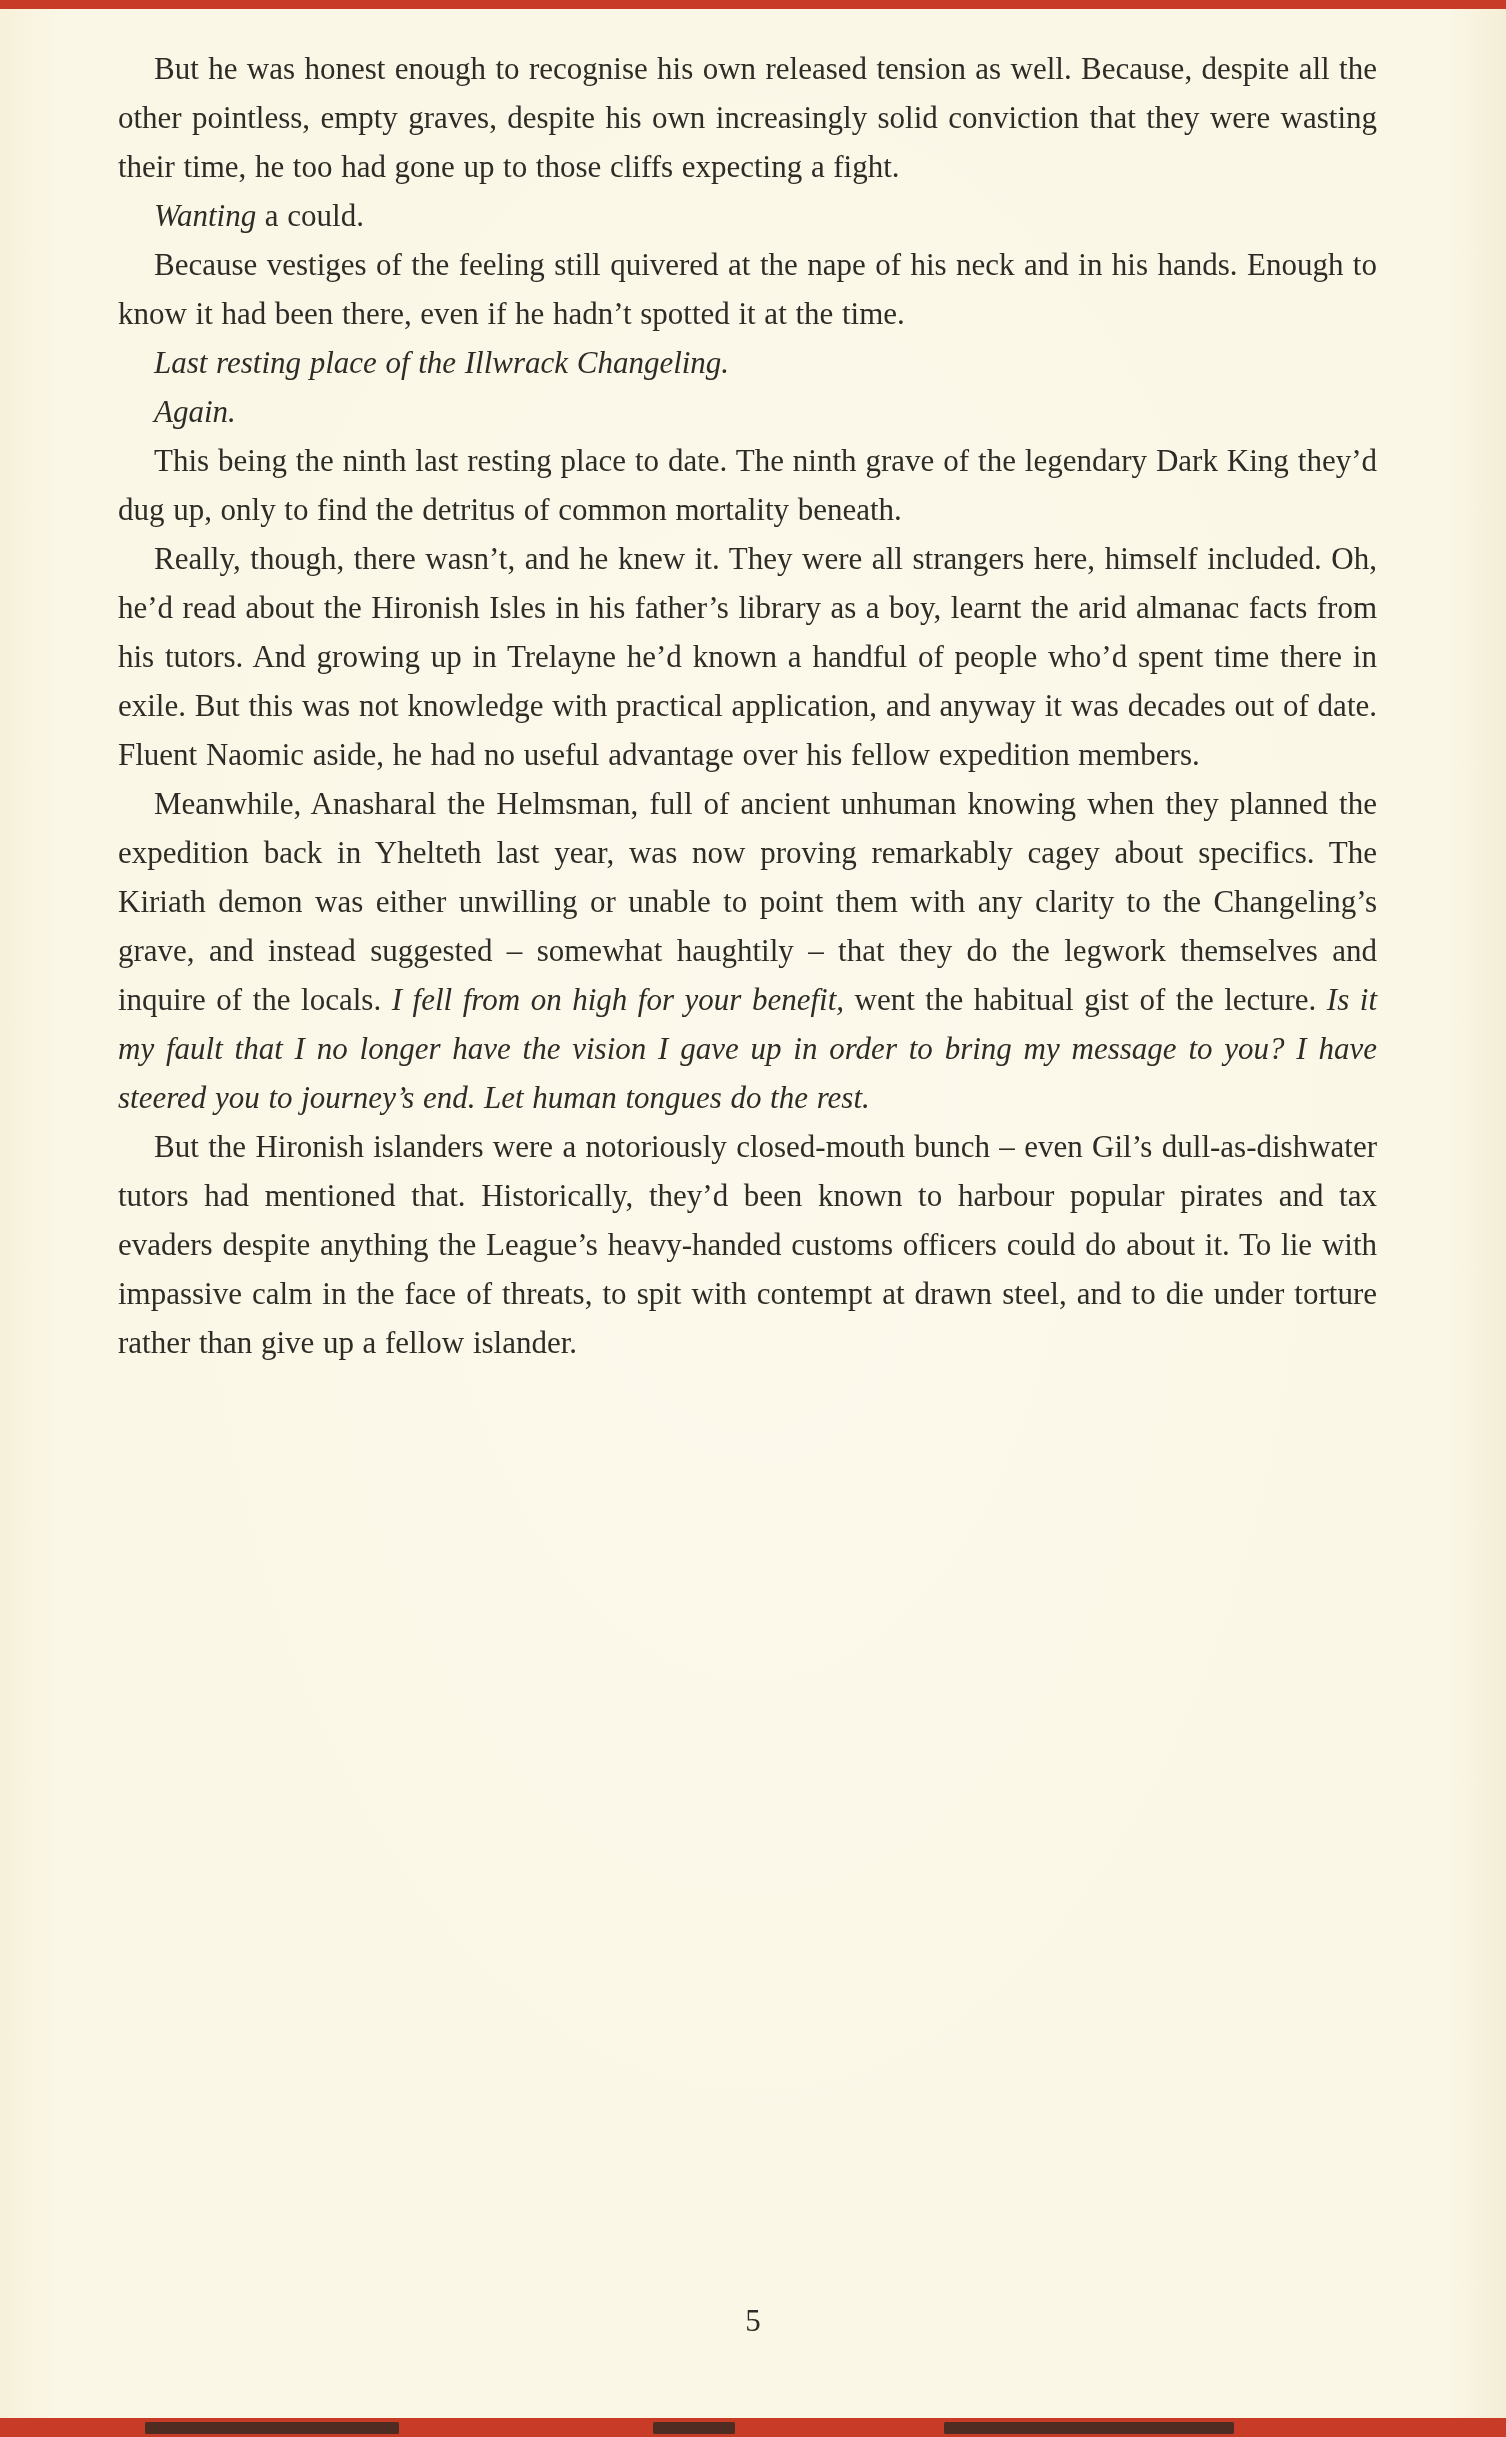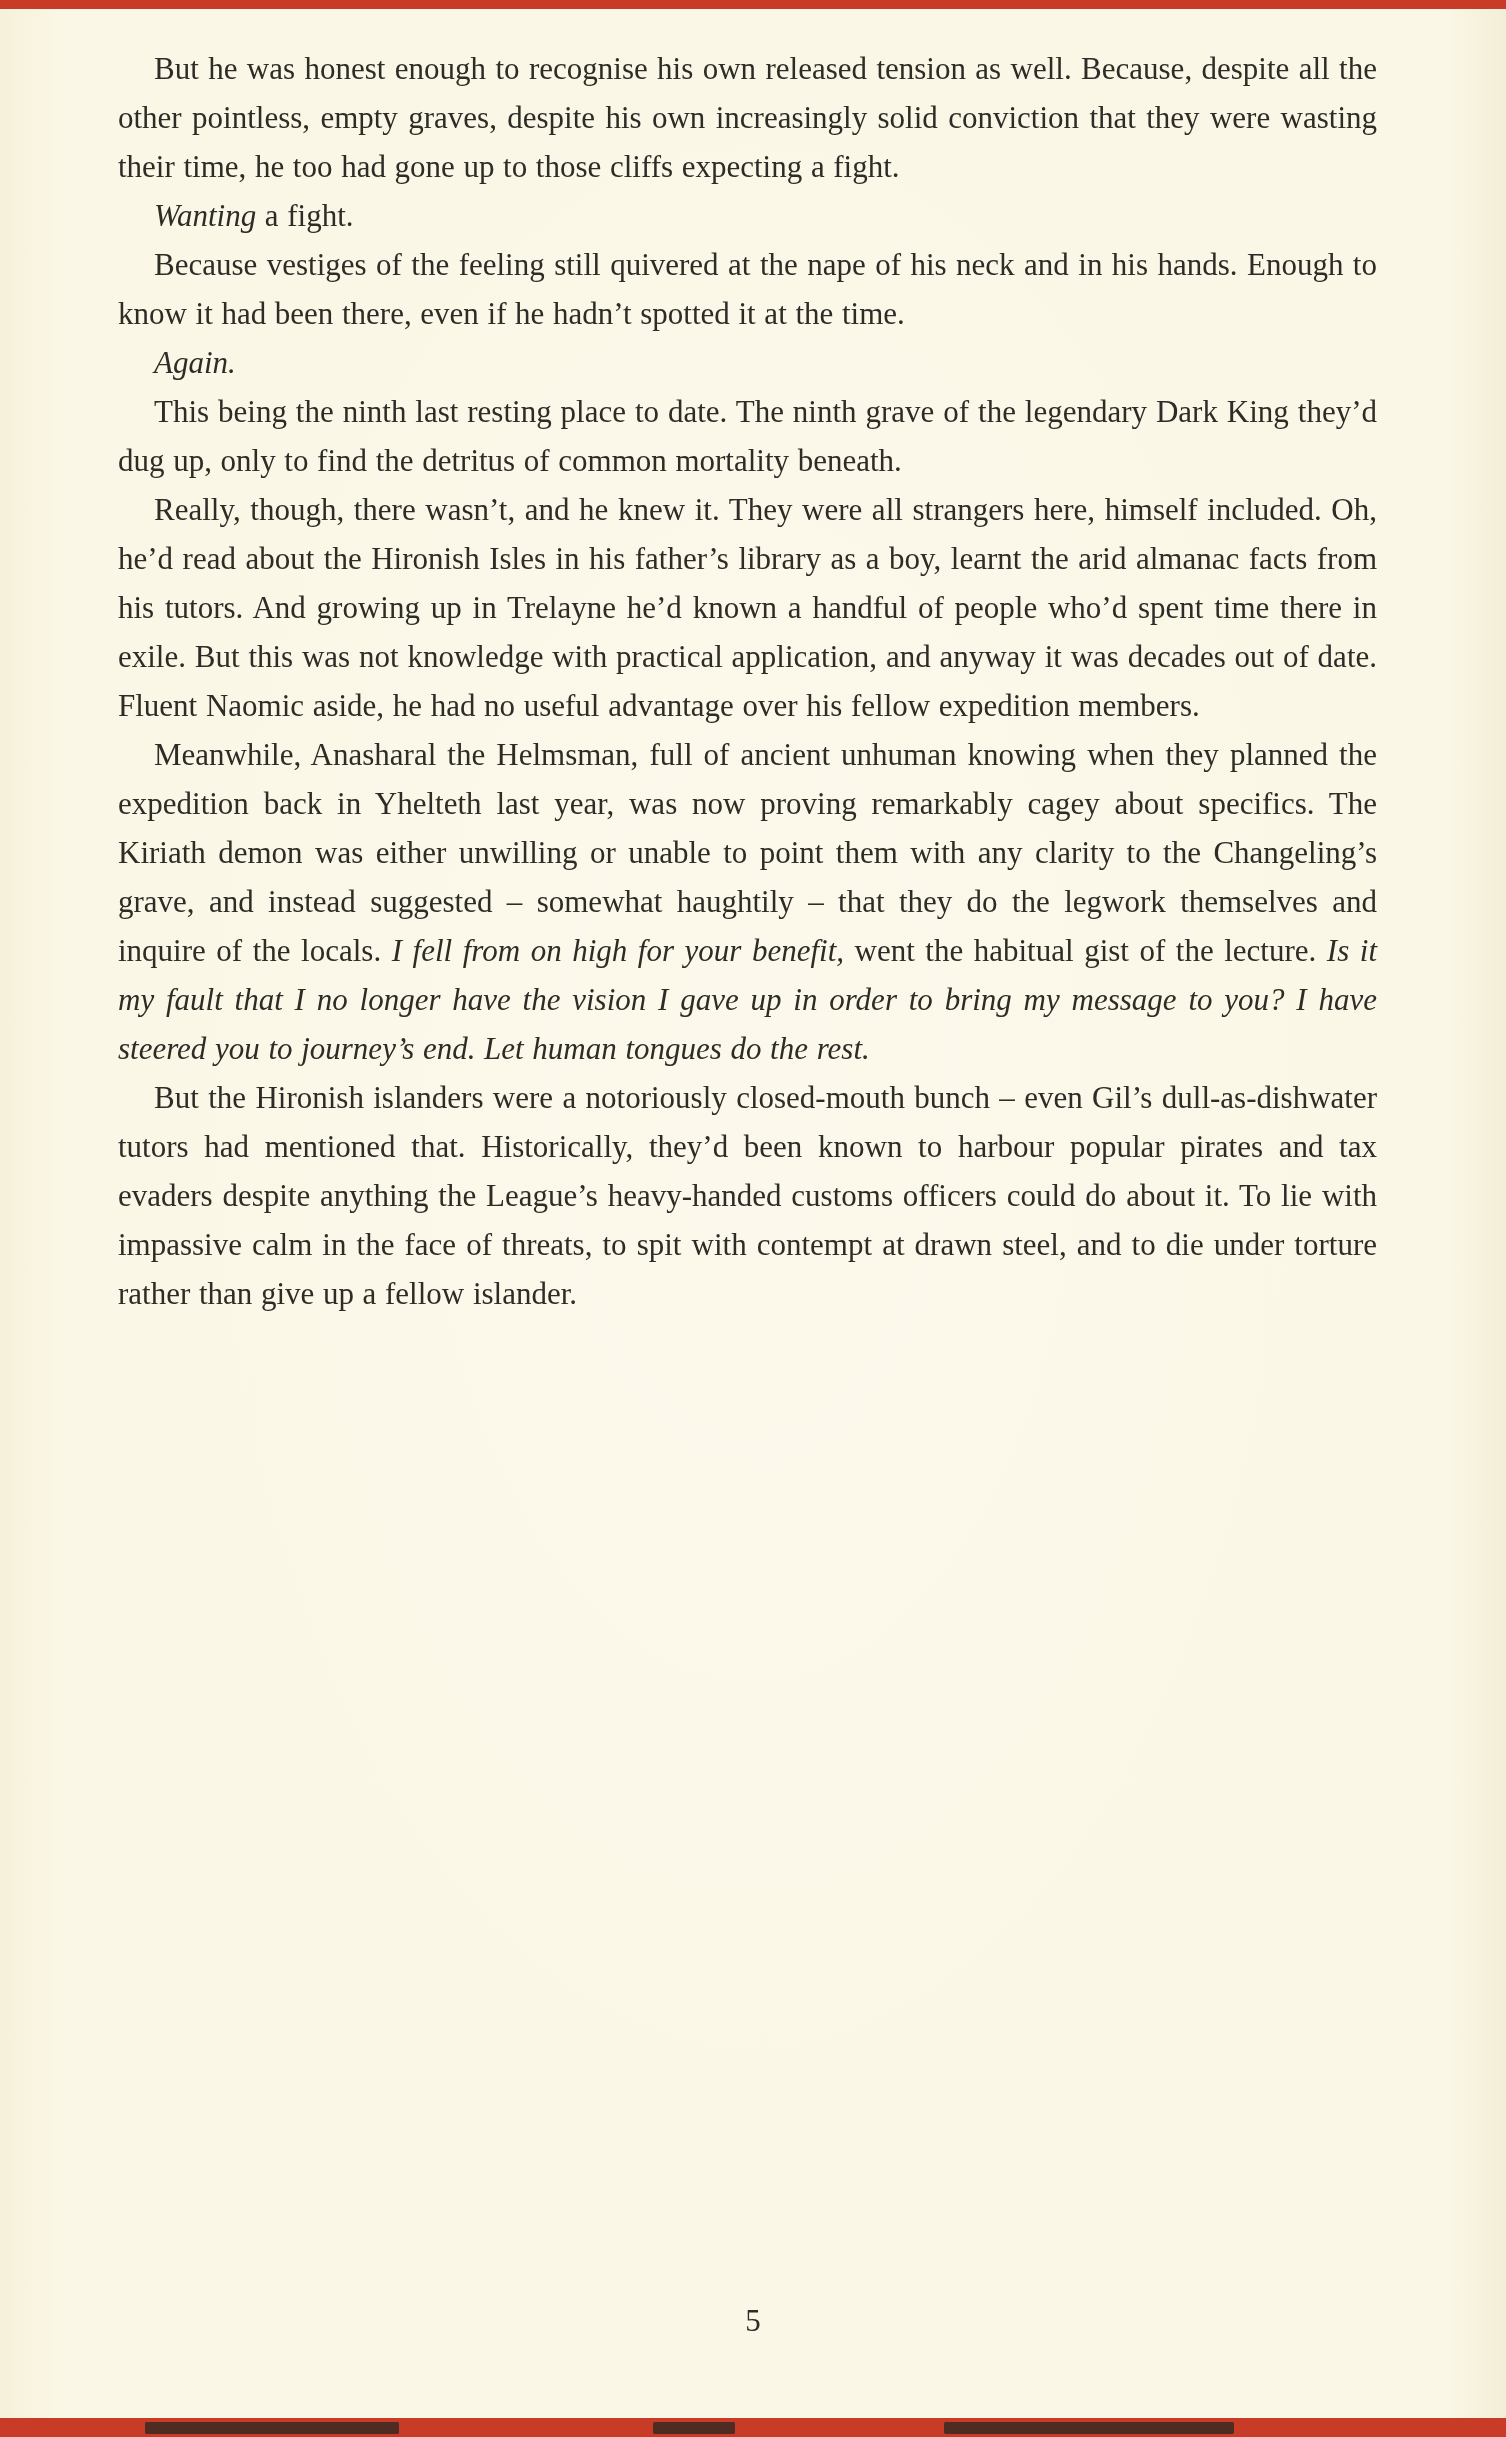--- a/index.html
+++ b/index.html
@@ -73,22 +73,23 @@
 
 <div class="scan-strip-top" style="background: rgb(199, 59, 39);"></div>
 <div class="scan-strip-bottom" style="background: rgb(199, 59, 39);">
   <div class="dark-seg" style="left:145px; width:254px;"></div>
   <div class="dark-seg" style="left:653px; width:82px;"></div>
   <div class="dark-seg" style="left:944px; width:290px;"></div>
 </div>
 
 <div class="page-text">
     <p class="para indent"><span>But he was honest enough to recognise his own released tension as well. Because, despite all the other pointless, empty graves, despite his own increasingly solid conviction that they were wasting their time, he too had gone up to those cliffs expecting a fight.</span></p>
-    <p class="para indent"><span class="em">Wanting</span><span> a fight.</span></p>
+    <p class="para indent"><span class="em">Wanting</span><span> a could.</span></p>
     <p class="para indent"><span>Because vestiges of the feeling still quivered at the nape of his neck and in his hands. Enough to know it had been there, even if he hadn’t spotted it at the time.</span></p>
+    <p class="para indent"><span class="em">Last resting place of the Illwrack Changeling.</span></p>
     <p class="para indent"><span class="em">Again.</span></p>
     <p class="para indent"><span>This being the ninth last resting place to date. The ninth grave of the legendary Dark King they’d dug up, only to find the detritus of common mortality beneath.</span></p>
     <p class="para indent"><span>Really, though, there wasn’t, and he knew it. They were all strangers here, himself included. Oh, he’d read about the Hironish Isles in his father’s library as a boy, learnt the arid almanac facts from his tutors. And growing up in Trelayne he’d known a handful of people who’d spent time there in exile. But this was not knowledge with practical application, and anyway it was decades out of date. Fluent Naomic aside, he had no useful advantage over his fellow expedition members.</span></p>
     <p class="para indent"><span>Meanwhile, Anasharal the Helmsman, full of ancient unhuman knowing when they planned the expedition back in Yhelteth last year, was now proving remarkably cagey about specifics. The Kiriath demon was either unwilling or unable to point them with any clarity to the Changeling’s grave, and instead suggested – somewhat haughtily – that they do the legwork themselves and inquire of the locals. </span><span class="em">I fell from on high for your benefit,</span><span> went the habitual gist of the lecture. </span><span class="em">Is it my fault that I no longer have the vision I gave up in order to bring my message to you? I have steered you to journey’s end. Let human tongues do the rest.</span></p>
     <p class="para indent"><span>But the Hironish islanders were a notoriously closed-mouth bunch – even Gil’s dull-as-dishwater tutors had mentioned that. Historically, they’d been known to harbour popular pirates and tax evaders despite anything the League’s heavy-handed customs officers could do about it. To lie with impassive calm in the face of threats, to spit with contempt at drawn steel, and to die under torture rather than give up a fellow islander.</span></p>
   </div>
 
 <div class="page-number">5</div>
 
 

